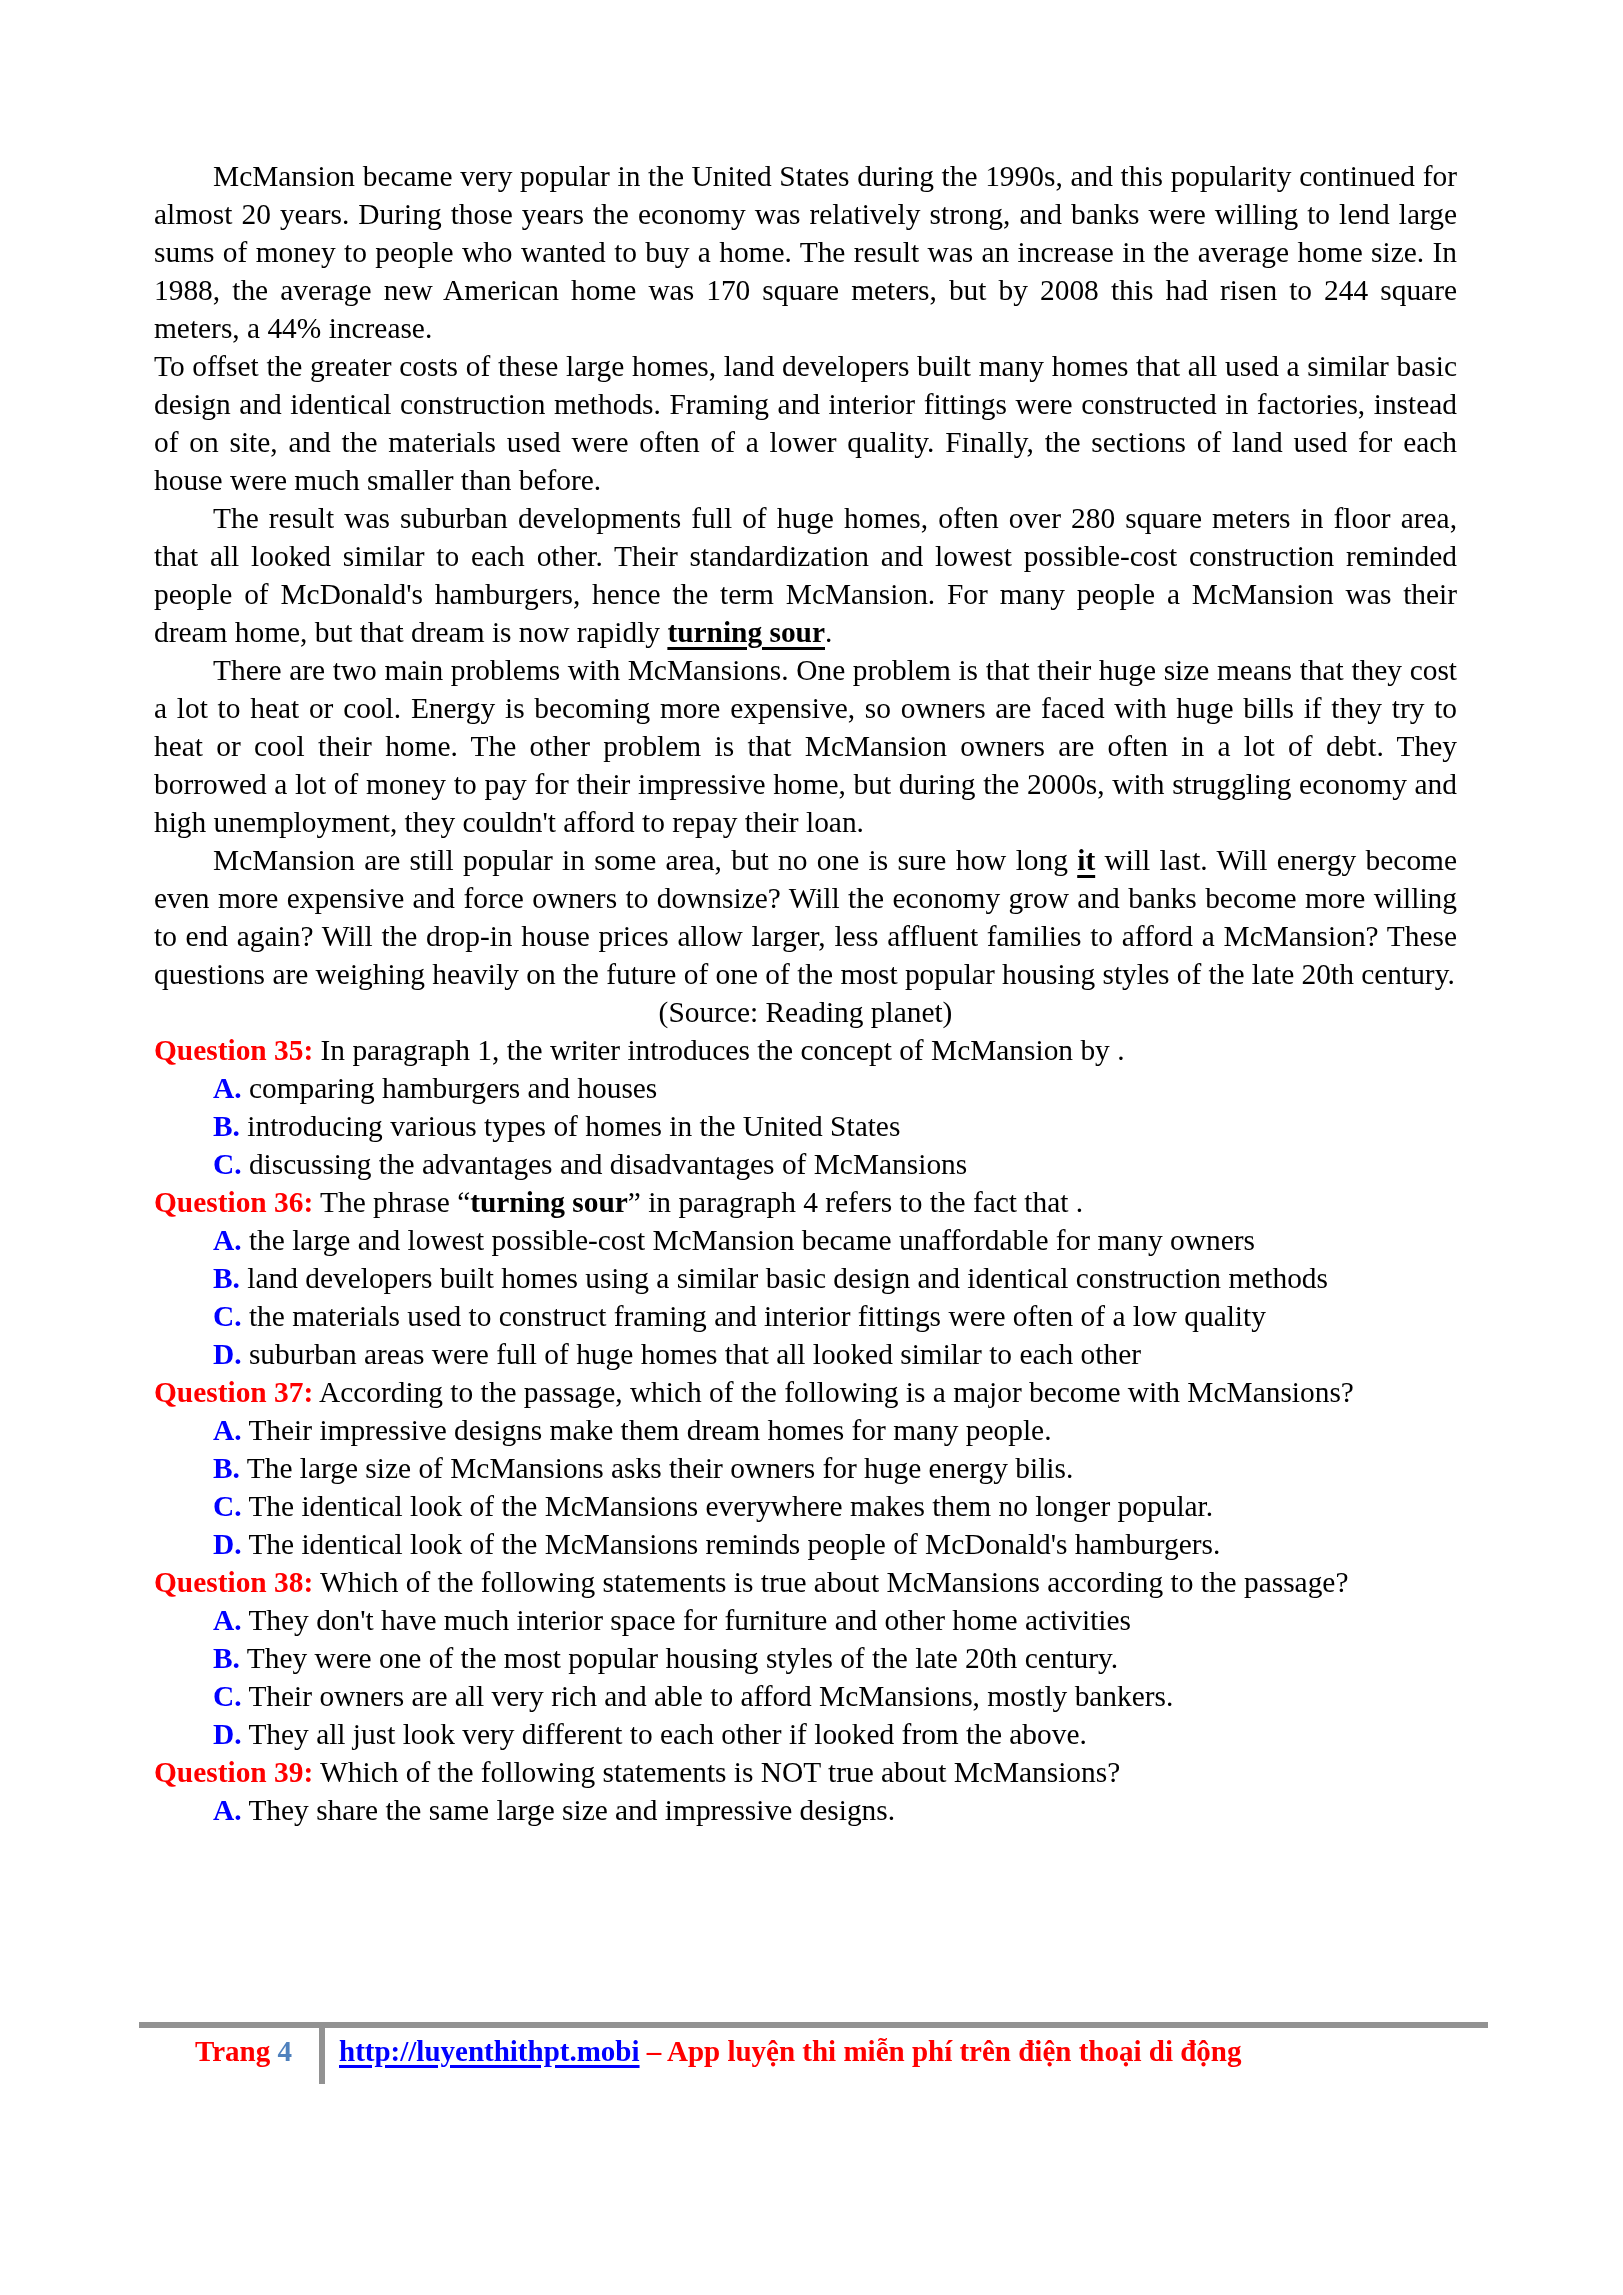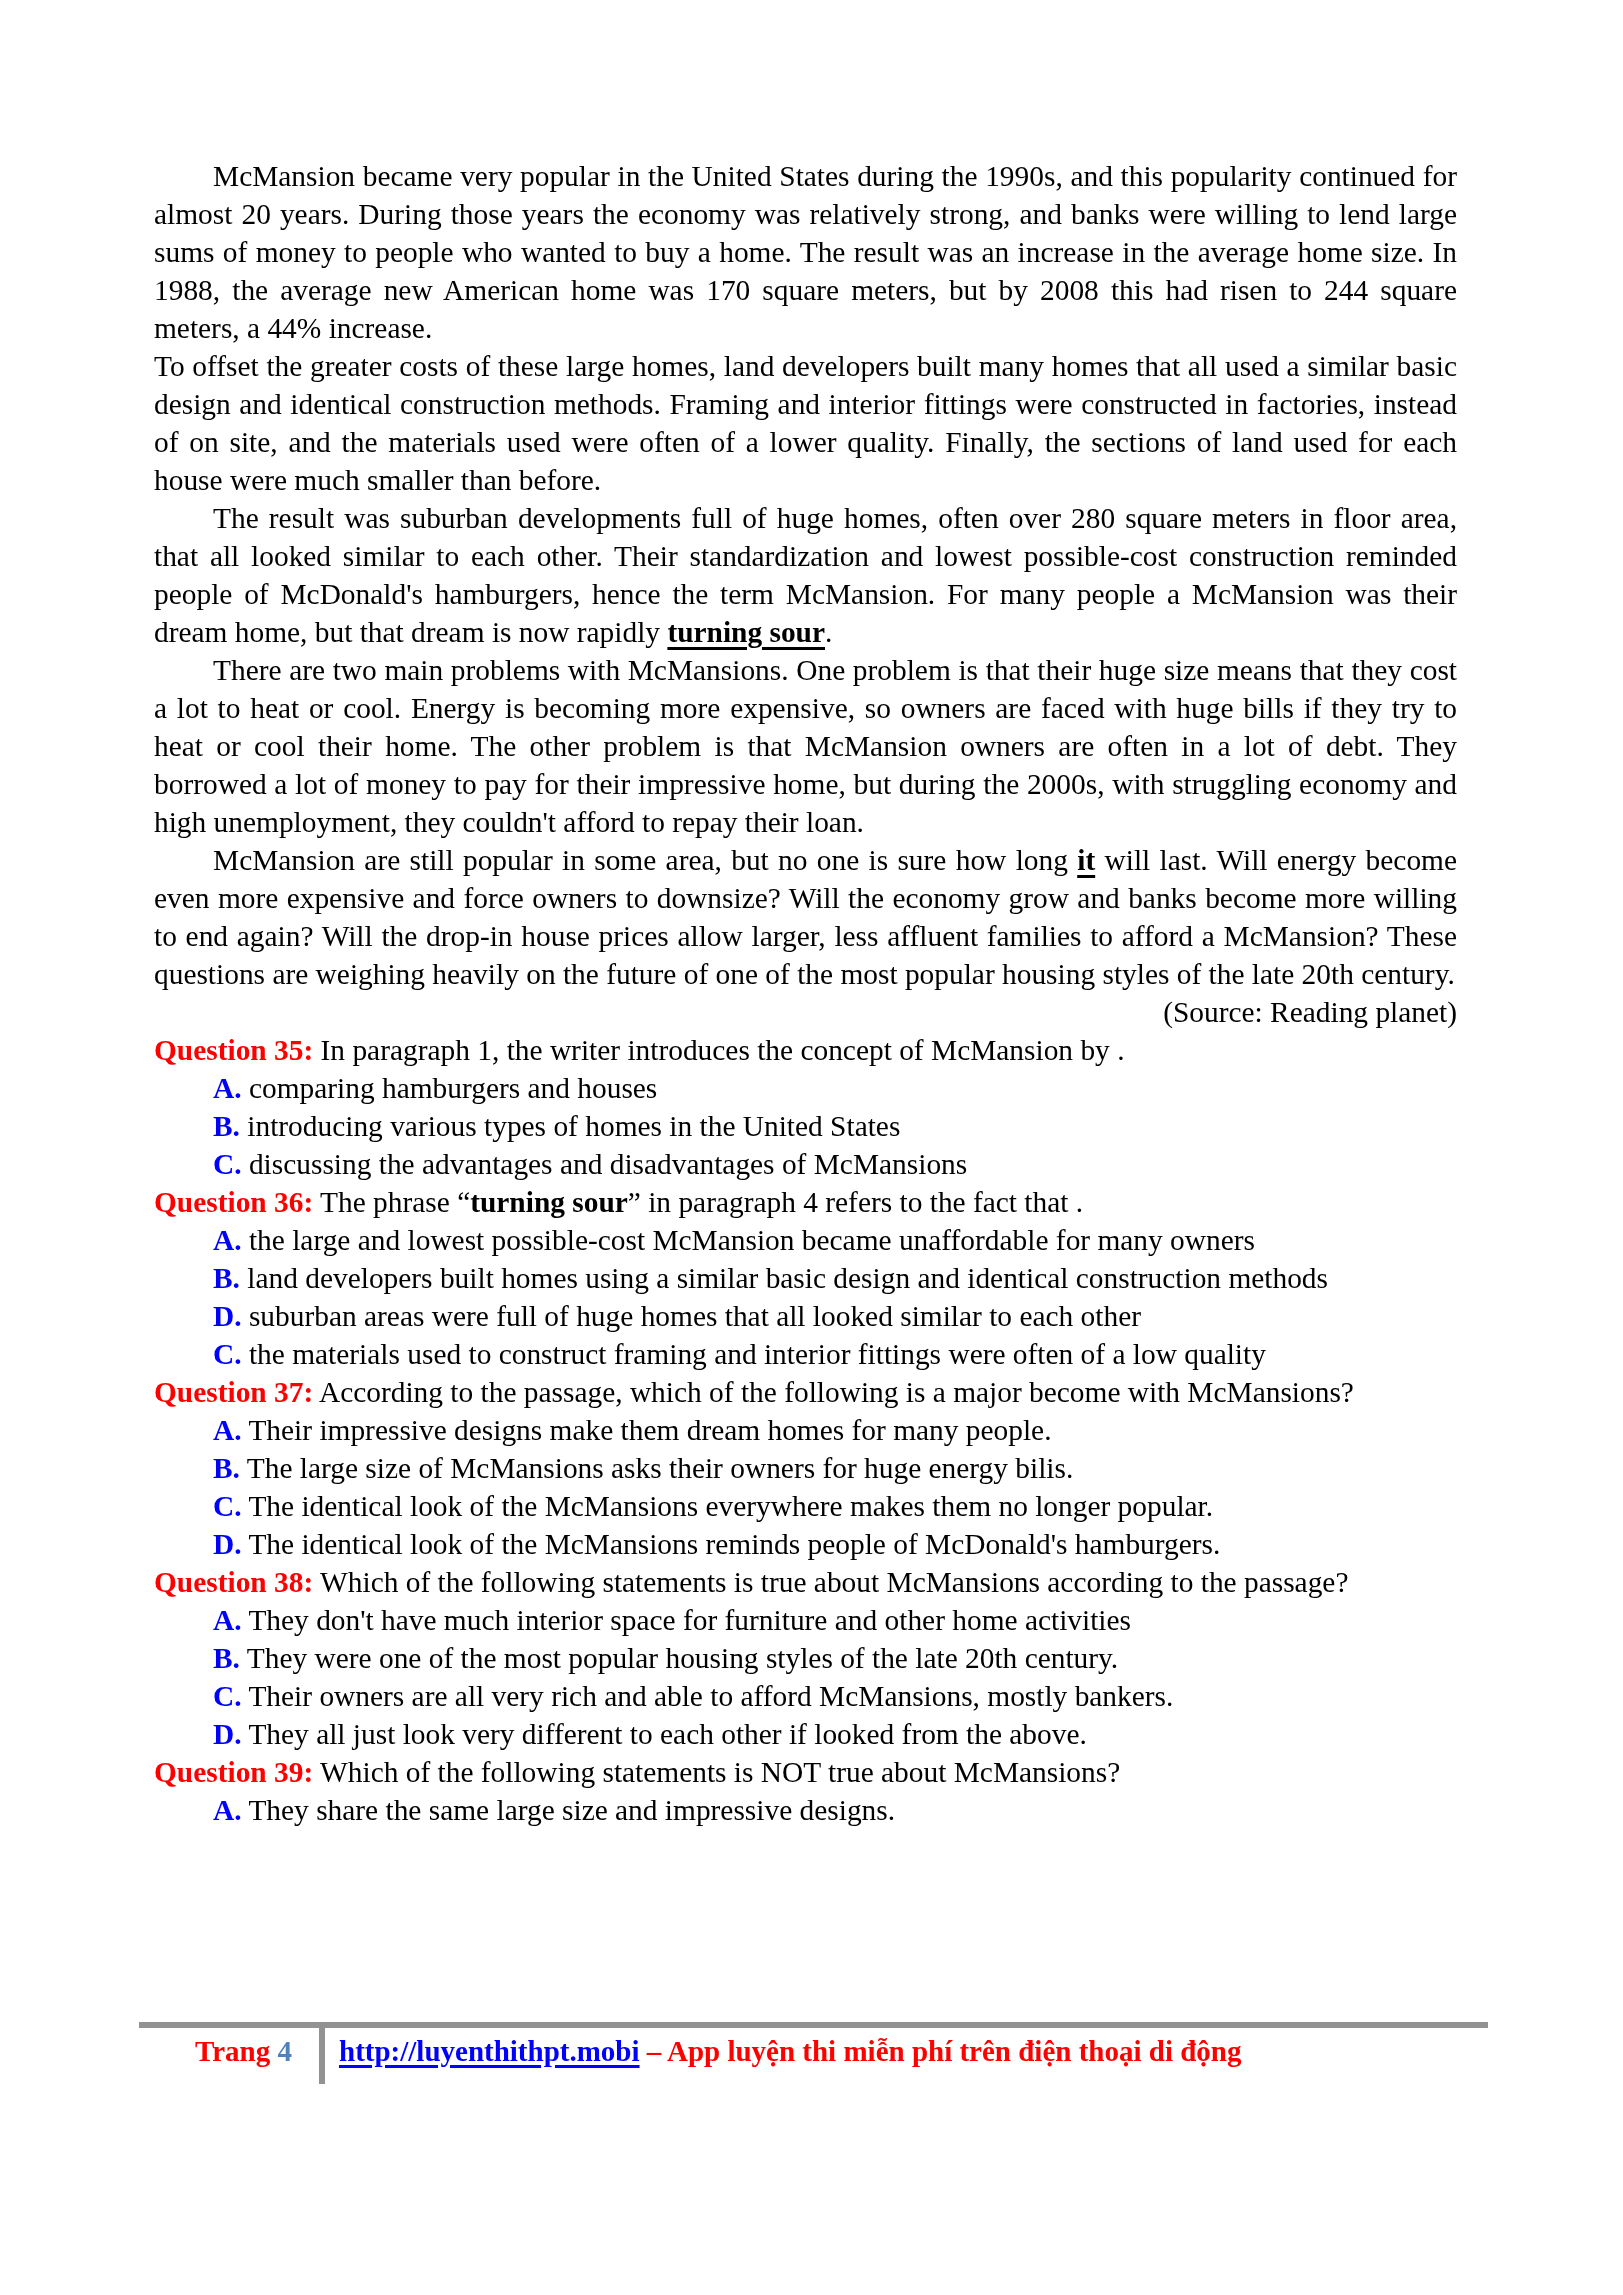--- a/index.html
+++ b/index.html
@@ -7,21 +7,21 @@
     width: 1623px; height: 2295px; position: relative; overflow: hidden;
     font-family: "Liberation Serif", "DejaVu Serif", serif;
     color: #000;
   }
   .page {
     position: absolute; left: 154px; top: 157px; width: 1303px;
     font-size: 29.4px; line-height: 38px;
   }
   .para { margin: 0; text-align: justify; }
   .indent { text-indent: 59px; }
-  .right { text-align: right; }
+  .right { text-align: center; }
   .kw { font-weight: bold; text-decoration: underline; text-decoration-thickness: 3.3px; text-underline-offset: 4.6px; }
   .bold { font-weight: bold; }
   .q-label { color: #ff0000; font-weight: bold; }
   .opt { margin: 0; padding-left: 59px; }
   .opt-letter { color: #0000ff; font-weight: bold; }
   .q { margin: 0; text-align: justify; }
 
   .footer-rule {
     position: absolute; left: 139px; top: 2022px; width: 1349px; height: 5.9px; background: #929292;
   }
@@ -51,22 +51,22 @@
     <p class="q"><span class="q-label">Question 35:</span><span> In paragraph 1, the writer introduces the concept of McMansion by .</span></p>
     <p class="opt"><span class="opt-letter">A.</span><span> comparing hamburgers and houses</span></p>
     <p class="opt"><span class="opt-letter">B.</span><span> introducing various types of homes in the United States</span></p>
     <p class="opt"><span class="opt-letter">C.</span><span> discussing the advantages and disadvantages of McMansions</span></p>
   </div>
 
   <div>
     <p class="q"><span class="q-label">Question 36:</span><span> The phrase “</span><span class="bold">turning sour</span><span>” in paragraph 4 refers to the fact that .</span></p>
     <p class="opt"><span class="opt-letter">A.</span><span> the large and lowest possible-cost McMansion became unaffordable for many owners</span></p>
     <p class="opt"><span class="opt-letter">B.</span><span> land developers built homes using a similar basic design and identical construction methods</span></p>
+    <p class="opt"><span class="opt-letter">C.</span><span> the materials used to construct framing and interior fittings were often of a low quality</span></p>
     <p class="opt"><span class="opt-letter">D.</span><span> suburban areas were full of huge homes that all looked similar to each other</span></p>
-    <p class="opt"><span class="opt-letter">C.</span><span> the materials used to construct framing and interior fittings were often of a low quality</span></p>
   </div>
 
   <div>
     <p class="q"><span class="q-label">Question 37:</span><span> According to the passage, which of the following is a major become with McMansions?</span></p>
     <p class="opt"><span class="opt-letter">A.</span><span> Their impressive designs make them dream homes for many people.</span></p>
     <p class="opt"><span class="opt-letter">B.</span><span> The large size of McMansions asks their owners for huge energy bilis.</span></p>
     <p class="opt"><span class="opt-letter">C.</span><span> The identical look of the McMansions everywhere makes them no longer popular.</span></p>
     <p class="opt"><span class="opt-letter">D.</span><span> The identical look of the McMansions reminds people of McDonald's hamburgers.</span></p>
   </div>
 

